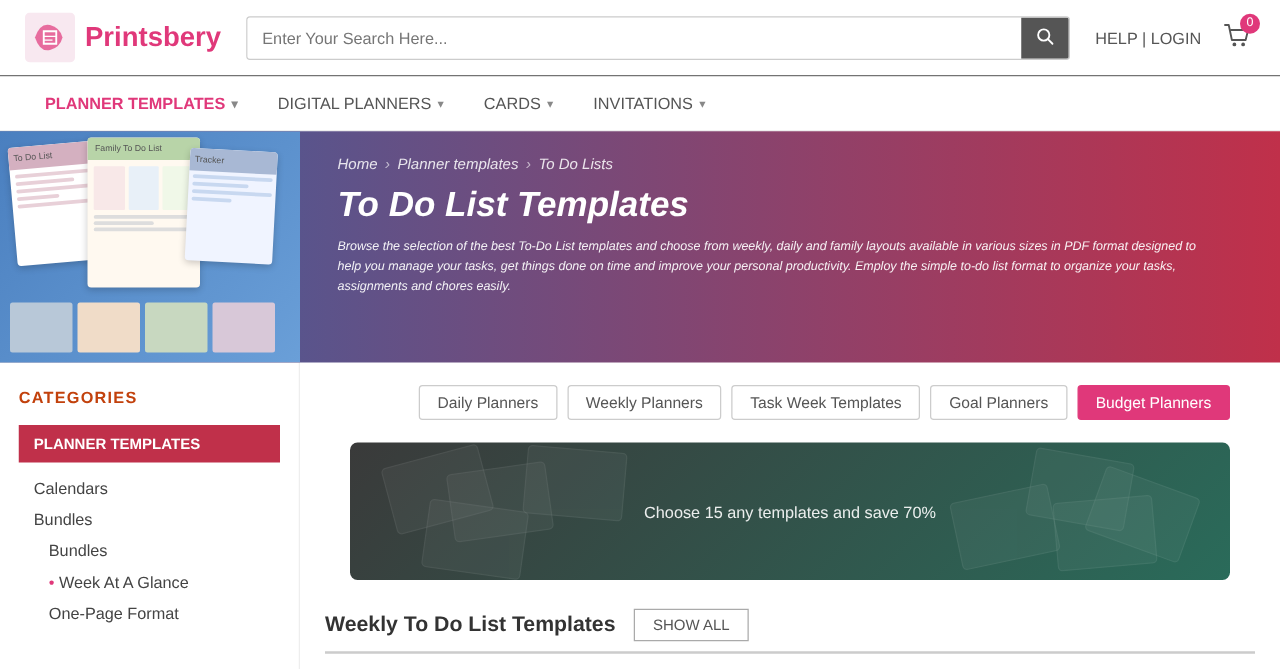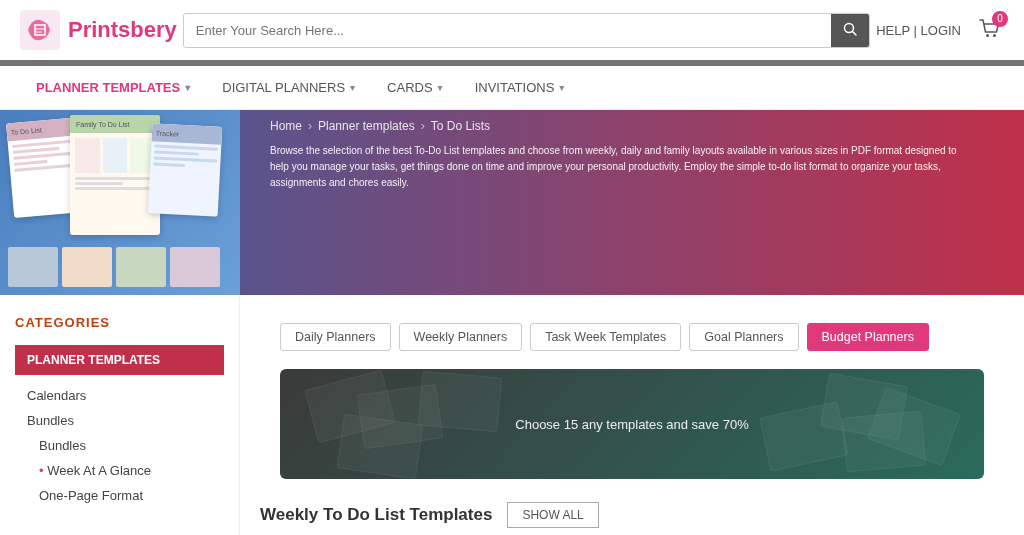--- a/index.html
+++ b/index.html
@@ -1,19 +1,19 @@
 <!DOCTYPE html>
 <html><head>
   <meta charset="utf-8">
   <style>
     * { margin: 0; padding: 0; box-sizing: border-box; }
     body { font-family: Arial, sans-serif; font-size: 14px; color: #333; background: #fff; width: 1024px; overflow-x: hidden; }
 
     
-    .header { display: flex; align-items: center; padding: 10px 20px; border-bottom: 6px solid #737373; gap: 6px; }
+    .header { display: flex; align-items: center; padding: 10px 20px; border-bottom: 1px solid #737373; gap: 20px; }
     .logo { display: flex; align-items: center; gap: 8px; text-decoration: none; }
     .logo-icon { width: 40px; height: 40px; }
     .logo-text { font-size: 22px; font-weight: bold; color: #e0387a; }
     .search-bar { flex: 1; display: flex; align-items: center; border: 1px solid #ccc; border-radius: 3px; overflow: hidden; }
     .search-input { flex: 1; padding: 8px 12px; border: none; outline: none; font-size: 13px; color: #999; }
     .search-btn { background: #555; border: none; padding: 8px 12px; cursor: pointer; color: #fff; }
     .header-right { display: flex; align-items: center; gap: 15px; }
     .help-login { font-size: 13px; color: #555; cursor: pointer; white-space: nowrap; }
     .cart-btn { position: relative; cursor: pointer; }
     .cart-icon-svg { width: 28px; height: 28px; }
@@ -32,28 +32,28 @@
     .todo-mock { position: absolute; background: #fff; border-radius: 3px; box-shadow: 0 2px 6px rgba(0,0,0,0.2); overflow: hidden; }
     .todo-mock .mock-header { background: #e8b4c0; height: 18px; display: flex; align-items: center; padding: 0 6px; font-size: 8px; color: #555; }
     .todo-mock .mock-lines { padding: 4px 6px; }
     .todo-mock .mock-line { height: 4px; background: #ddd; margin-bottom: 3px; border-radius: 2px; }
     .todo-mock1 { top: 10px; left: 10px; width: 75px; height: 95px; transform: rotate(-5deg); }
     .todo-mock2 { top: 5px; left: 70px; width: 90px; height: 120px; background: #fff9f0; }
     .todo-mock2 .mock-header { background: #c8e6b4; font-size: 7px; }
     .todo-mock3 { top: 15px; left: 150px; width: 70px; height: 90px; transform: rotate(3deg); background: #f0f4ff; }
     .todo-mock3 .mock-header { background: #b4c8e8; }
 
-    .hero-content { flex: 1; padding: 9px 30px; color: #fff; }
+    .hero-content { flex: 1; padding: 19px 30px; color: #fff; font-style: italic; }
     .breadcrumb-bar { display: flex; align-items: center; gap: 6px; font-size: 12px; color: rgba(255,255,255,0.85); margin-bottom: 10px; }
     .breadcrumb-sep { color: rgba(255,255,255,0.6); }
     .hero-title { font-size: 28px; font-weight: bold; color: #fff; margin-bottom: 10px; }
     .hero-desc { font-size: 10px; color: rgba(255,255,255,0.92); line-height: 1.6; max-width: 700px; }
 
     
-    .filter-bar { display: flex; align-items: center; gap: 8px; padding: 28px 20px 10px 20px; flex-wrap: wrap; }
+    .filter-bar { display: flex; align-items: center; gap: 8px; padding: 18px 20px 10px 20px; flex-wrap: wrap; justify-content: flex-end; }
     .filter-tag { padding: 6px 14px; border: 1px solid #ccc; border-radius: 3px; font-size: 12.5px; cursor: pointer; color: #555; background: #fff; }
     .filter-tag.active { background: #e0387a; color: #fff; border-color: #e0387a; }
 
     
     .promo-banner { margin: 8px 20px; border-radius: 6px; overflow: hidden; height: 110px; background: linear-gradient(135deg, #3a3a3a 0%, #2a6b5a 100%); display: flex; align-items: center; justify-content: center; text-align: center; position: relative; }
     .promo-bg-cards { position: absolute; inset: 0; opacity: 0.3; }
     .promo-card-shape { position: absolute; width: 80px; height: 55px; border-radius: 4px; background: rgba(255,255,255,0.15); border: 1px solid rgba(255,255,255,0.2); }
     .promo-text { position: relative; z-index: 2; color: #fff; }
     .promo-main { font-size: 18px; font-weight: bold; letter-spacing: 0.5px; margin-bottom: 5px; }
     .promo-sub { font-size: 13px; color: rgba(255,255,255,0.9); }
@@ -179,20 +179,21 @@
   </div>
 
   <div class="hero-content">
     <div class="breadcrumb-bar">
       <span style="cursor:pointer;">Home</span>
       <span class="breadcrumb-sep">›</span>
       <span style="cursor:pointer;">Planner templates</span>
       <span class="breadcrumb-sep">›</span>
       <span>To Do Lists</span>
     </div>
+    <h1 class="hero-title">To Do List Templates</h1>
     <p class="hero-desc">Browse the selection of the best To-Do List templates and choose from weekly, daily and family layouts available in various sizes in PDF format designed to help you manage your tasks, get things done on time and improve your personal productivity. Employ the simple to-do list format to organize your tasks, assignments and chores easily.</p>
   </div>
 </div>
 
 <div class="content-area">
 
   <div class="sidebar">
     <div class="sidebar-title">CATEGORIES</div>
     <div class="sidebar-section-title">PLANNER TEMPLATES</div>
     <div class="sidebar-item">Calendars</div>

